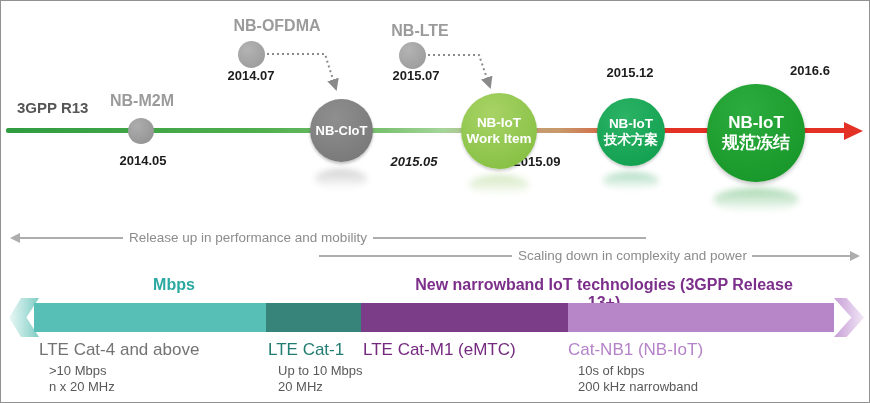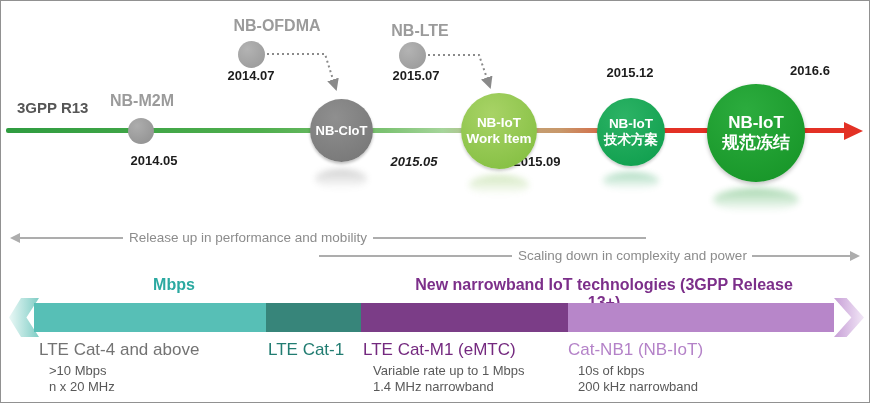--- a/index.html
+++ b/index.html
@@ -27,21 +27,21 @@
   .c-tech{left:596px;top:97px;width:68px;height:68px;font-size:13.5px;
     background:radial-gradient(circle at 40% 28%,#2cb365,#0c9c4b);box-shadow:0 2px 3px rgba(0,0,0,.2);}
   .c-freeze{left:706px;top:83px;width:98px;height:98px;font-size:17px;
     background:radial-gradient(circle at 40% 28%,#2cac3e,#149225);box-shadow:0 2px 4px rgba(0,0,0,.25);}
   .glabel{position:absolute;color:#9b9b9b;font-weight:bold;font-size:16px;text-align:center;}
   .l-m2m{left:103px;top:91px;width:76px;}
   .l-ofdma{left:224px;top:16px;width:104px;}
   .l-lte{left:385px;top:21px;width:68px;}
   .era{position:absolute;left:16px;top:98px;font-size:15px;font-weight:600;color:#565656;}
   .date{position:absolute;color:#1d1d1d;font-weight:bold;font-size:13px;text-align:center;}
-  .d1{left:125px;top:152px;width:56px;text-align:center;}
+  .d1{left:114px;top:152px;width:56px;text-align:center;}
   .d2{left:222px;top:67px;width:56px;}
   .d3{left:385px;top:153px;width:56px;font-style:italic;}
   .d4{left:387px;top:67px;width:56px;}
   .d5{left:508px;top:153px;width:56px;}
   .d6{left:601px;top:64px;width:56px;}
   .d7{left:783px;top:62px;width:52px;}
   .refl{position:absolute;border-radius:50%;filter:blur(3px);opacity:.4;}
   .r-ciot{left:314px;top:168px;width:52px;height:20px;background:linear-gradient(to bottom,#8a8a8a,transparent);}
   .r-wi{left:468px;top:174px;width:60px;height:20px;background:linear-gradient(to bottom,#8fc45e,transparent);}
   .r-tech{left:602px;top:171px;width:56px;height:18px;background:linear-gradient(to bottom,#2aa35c,transparent);}
@@ -161,24 +161,24 @@
   <div class="seg s3" style="background:#7b3d87"></div>
   <div class="seg s4" style="background:#b786c9"></div>
   <div class="chev-r"></div>
 
   <div class="col-title ct1">LTE Cat-4 and above</div>
   <div class="col-spec cs1">
     <div>&gt;10 Mbps</div>
     <div>n x 20 MHz</div>
   </div>
   <div class="col-title ct2">LTE Cat-1</div>
+  <div class="col-spec cs2">
+    <div>Up to 10 Mbps</div>
+    <div>20 MHz</div>
+  </div>
   <div class="col-title ct3">LTE Cat-M1 (eMTC)</div>
-  <div class="col-spec cs3">
-    <div>Variable rate up to 1 Mbps</div>
-    <div>1.4 MHz narrowband</div>
-  </div>
   <div class="col-title ct4">Cat-NB1 (NB-IoT)</div>
   <div class="col-spec cs4">
     <div>10s of kbps</div>
     <div>200 kHz narrowband</div>
   </div>
 
 </div>
 
 </body></html>

